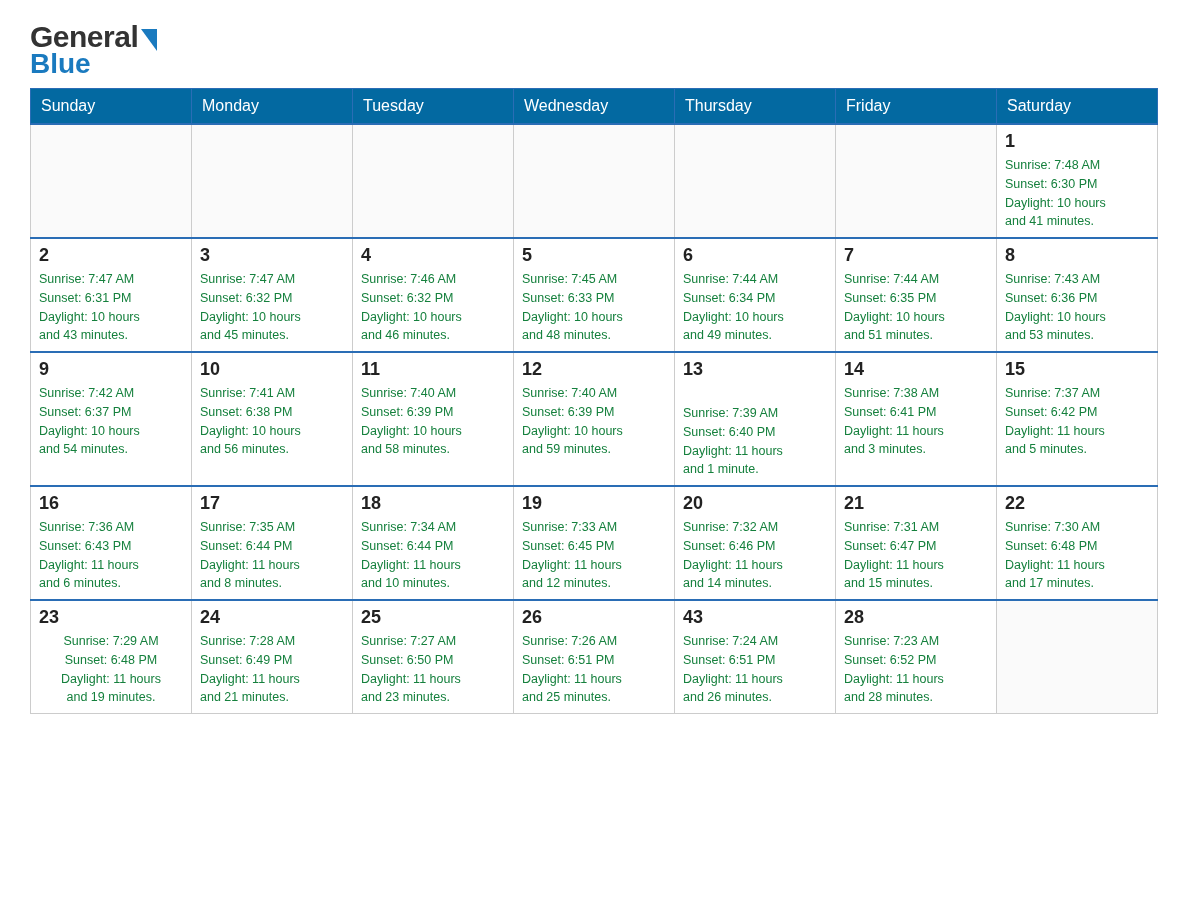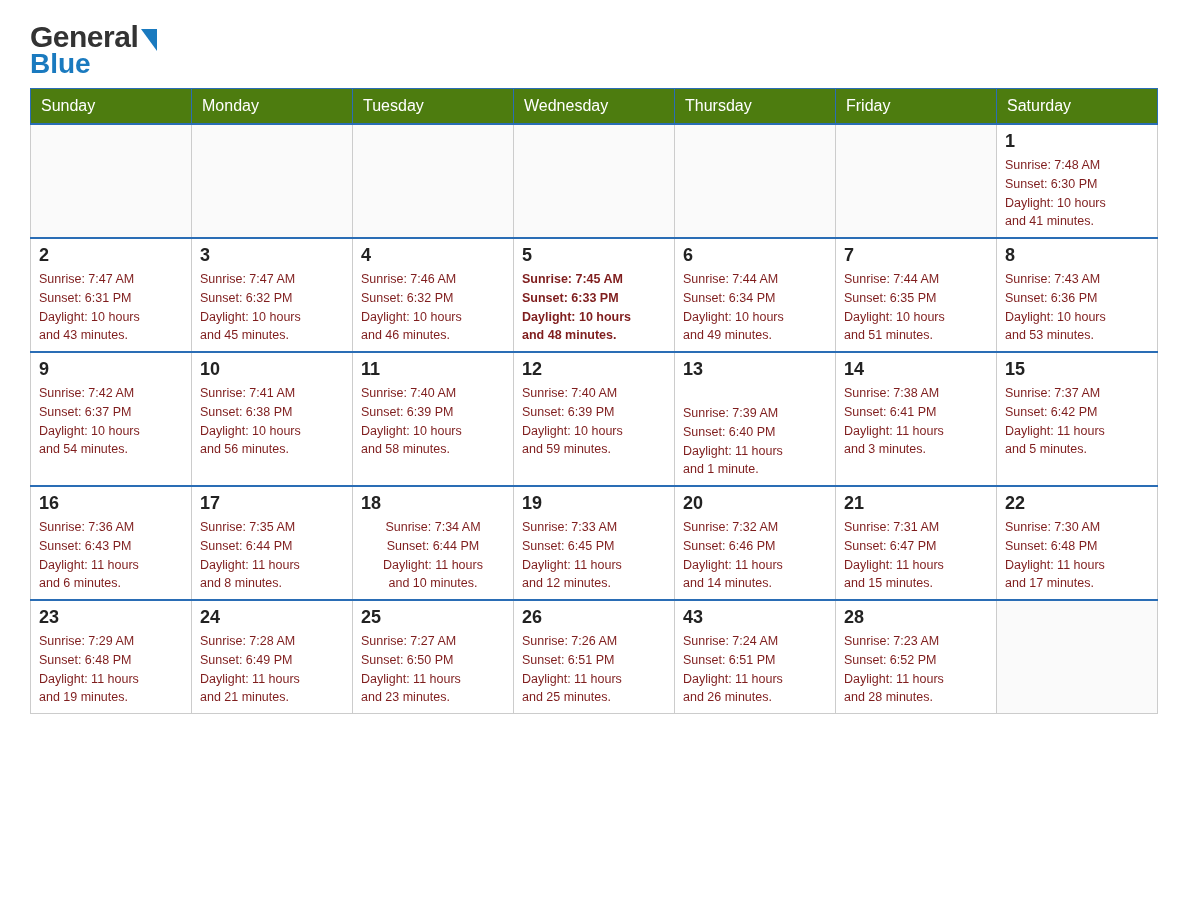--- a/index.html
+++ b/index.html
@@ -33,21 +33,21 @@
       font-size: 22px;
       color: #444;
       margin-top: 4px;
     }
     .calendar {
       width: 100%;
       border-collapse: collapse;
       margin-top: 8px;
     }
     .calendar th {
-      background-color: #4d7c0f;
+      background-color: #0369a1;
       color: #fff;
       padding: 8px 10px;
       font-size: 16px;
       font-weight: normal;
       text-align: left;
       border: 1px solid #2a6db5;
     }
     .calendar td {
       border: 1px solid #ccc;
       vertical-align: top;
@@ -57,21 +57,21 @@
     }
     .day-number {
       font-size: 18px;
       font-weight: bold;
       color: #222;
       display: block;
       margin-bottom: 4px;
     }
     .day-info {
       font-size: 12.5px;
-      color: #7f1d1d;
+      color: #15803d;
       line-height: 1.5;
     }
     .empty-cell {
       background: #fafafa;
     }
     .week-row td {
       border-top: 2px solid #2a6db5;
     }
   </style>
 </head>
@@ -140,21 +140,21 @@
         </td>
         <td>
           <span class="day-number">4</span>
           <div class="day-info" style="white-space: pre-line;">Sunrise: 7:46 AM
 Sunset: 6:32 PM
 Daylight: 10 hours
 and 46 minutes.</div>
         </td>
         <td>
           <span class="day-number">5</span>
-          <div class="day-info" style="white-space: pre-line; font-weight: bold;">Sunrise: 7:45 AM
+          <div class="day-info" style="white-space: pre-line;">Sunrise: 7:45 AM
 Sunset: 6:33 PM
 Daylight: 10 hours
 and 48 minutes.</div>
         </td>
         <td>
           <span class="day-number">6</span>
           <div class="day-info" style="white-space: pre-line;">Sunrise: 7:44 AM
 Sunset: 6:34 PM
 Daylight: 10 hours
 and 49 minutes.</div>
@@ -235,21 +235,21 @@
         </td>
         <td>
           <span class="day-number">17</span>
           <div class="day-info" style="white-space: pre-line;">Sunrise: 7:35 AM
 Sunset: 6:44 PM
 Daylight: 11 hours
 and 8 minutes.</div>
         </td>
         <td>
           <span class="day-number">18</span>
-          <div class="day-info" style="white-space: pre-line; text-align: center;">Sunrise: 7:34 AM
+          <div class="day-info" style="white-space: pre-line;">Sunrise: 7:34 AM
 Sunset: 6:44 PM
 Daylight: 11 hours
 and 10 minutes.</div>
         </td>
         <td>
           <span class="day-number">19</span>
           <div class="day-info" style="white-space: pre-line;">Sunrise: 7:33 AM
 Sunset: 6:45 PM
 Daylight: 11 hours
 and 12 minutes.</div>
@@ -272,21 +272,21 @@
           <span class="day-number">22</span>
           <div class="day-info" style="white-space: pre-line;">Sunrise: 7:30 AM
 Sunset: 6:48 PM
 Daylight: 11 hours
 and 17 minutes.</div>
         </td>
       </tr>
       <tr class="week-row">
         <td>
           <span class="day-number">23</span>
-          <div class="day-info" style="white-space: pre-line;">Sunrise: 7:29 AM
+          <div class="day-info" style="white-space: pre-line; text-align: center;">Sunrise: 7:29 AM
 Sunset: 6:48 PM
 Daylight: 11 hours
 and 19 minutes.</div>
         </td>
         <td>
           <span class="day-number">24</span>
           <div class="day-info" style="white-space: pre-line;">Sunrise: 7:28 AM
 Sunset: 6:49 PM
 Daylight: 11 hours
 and 21 minutes.</div>

